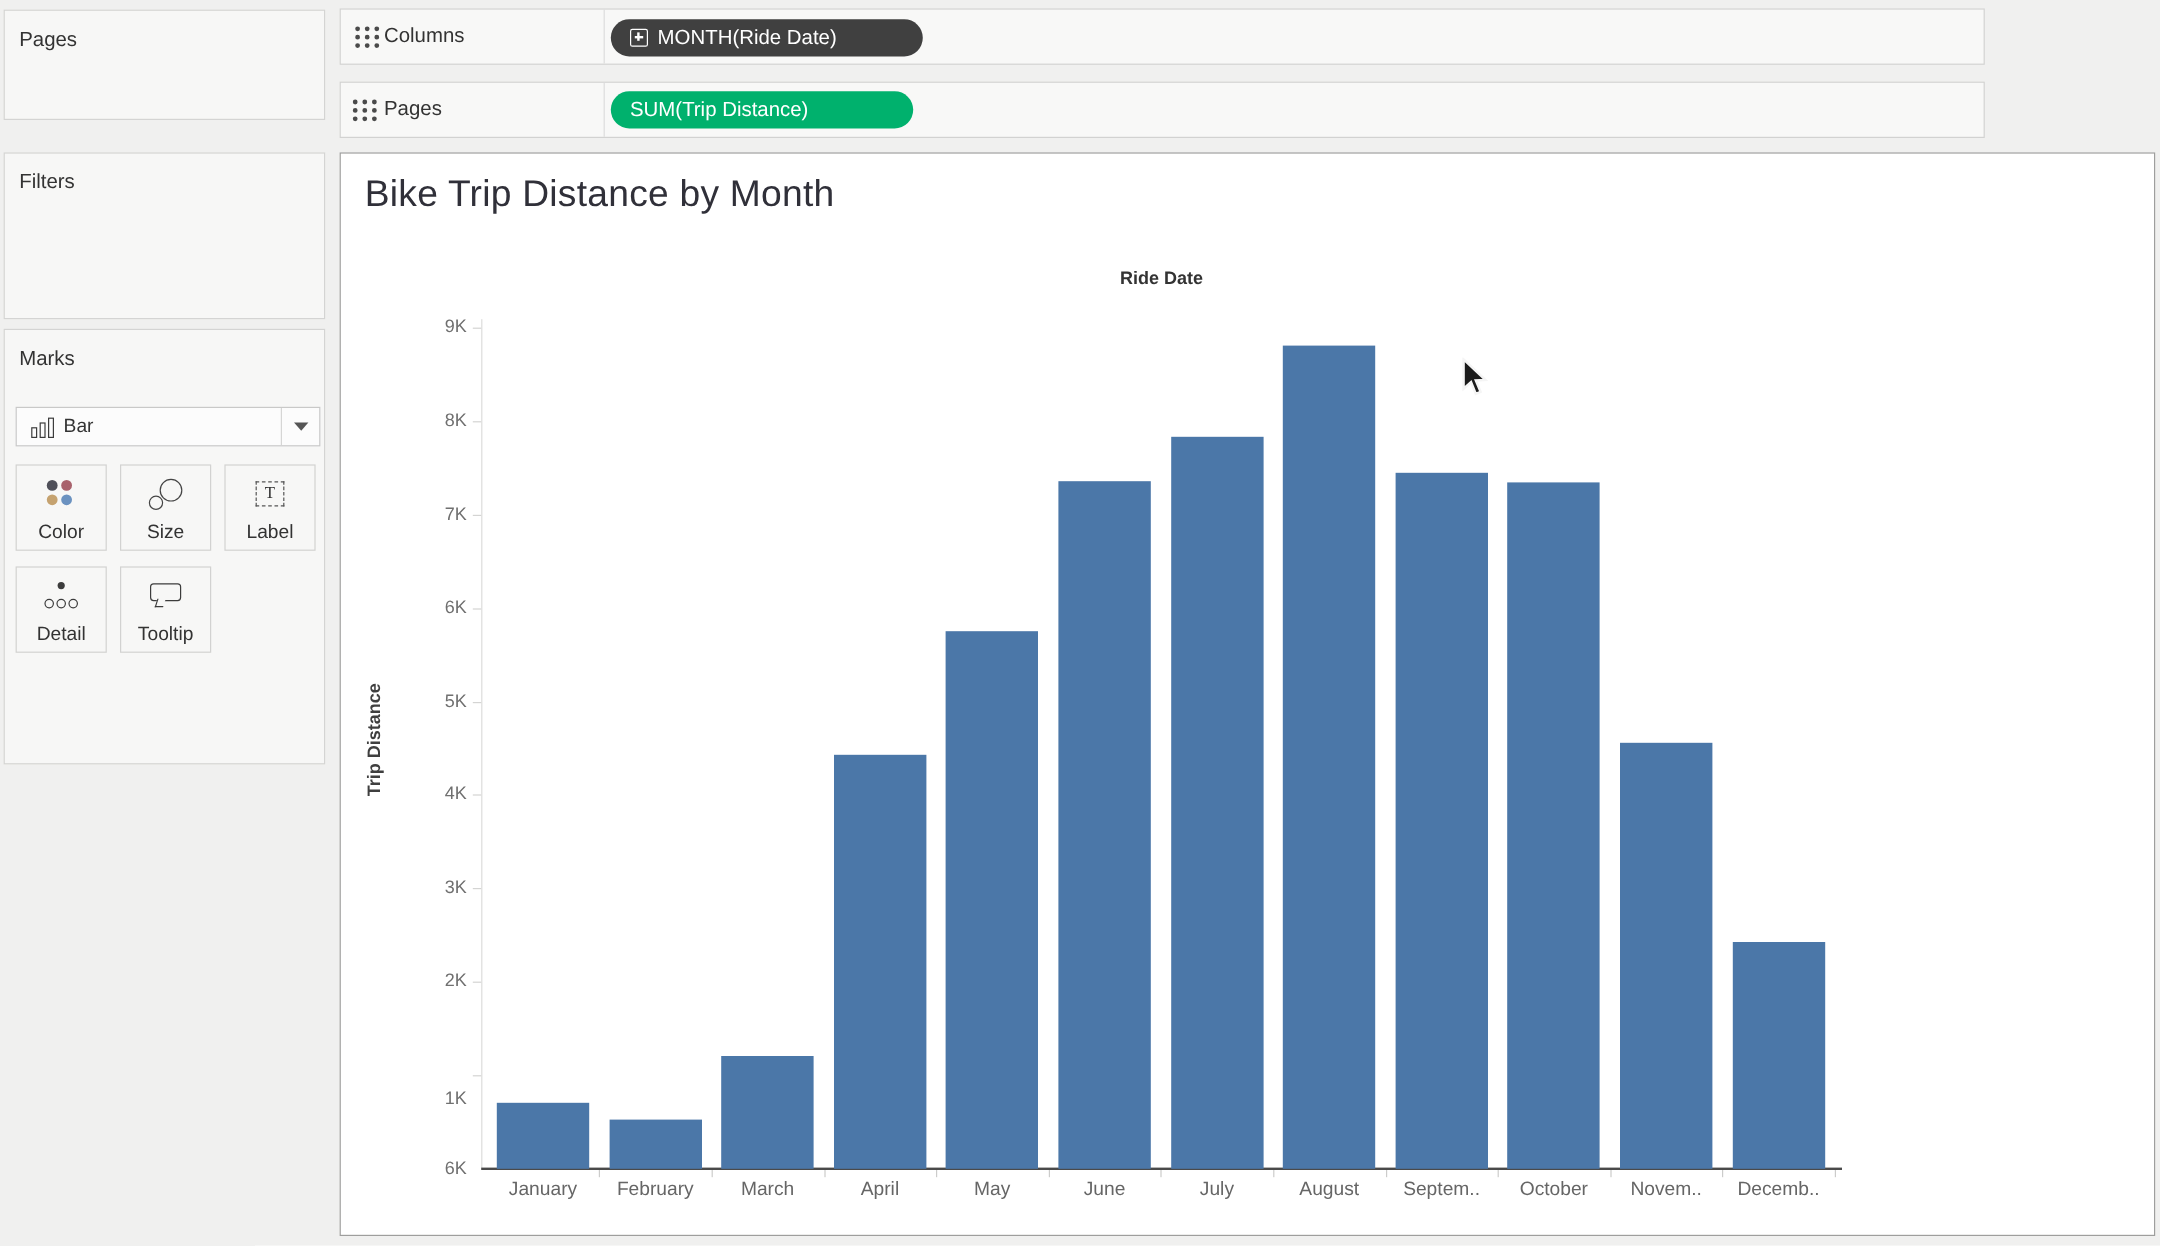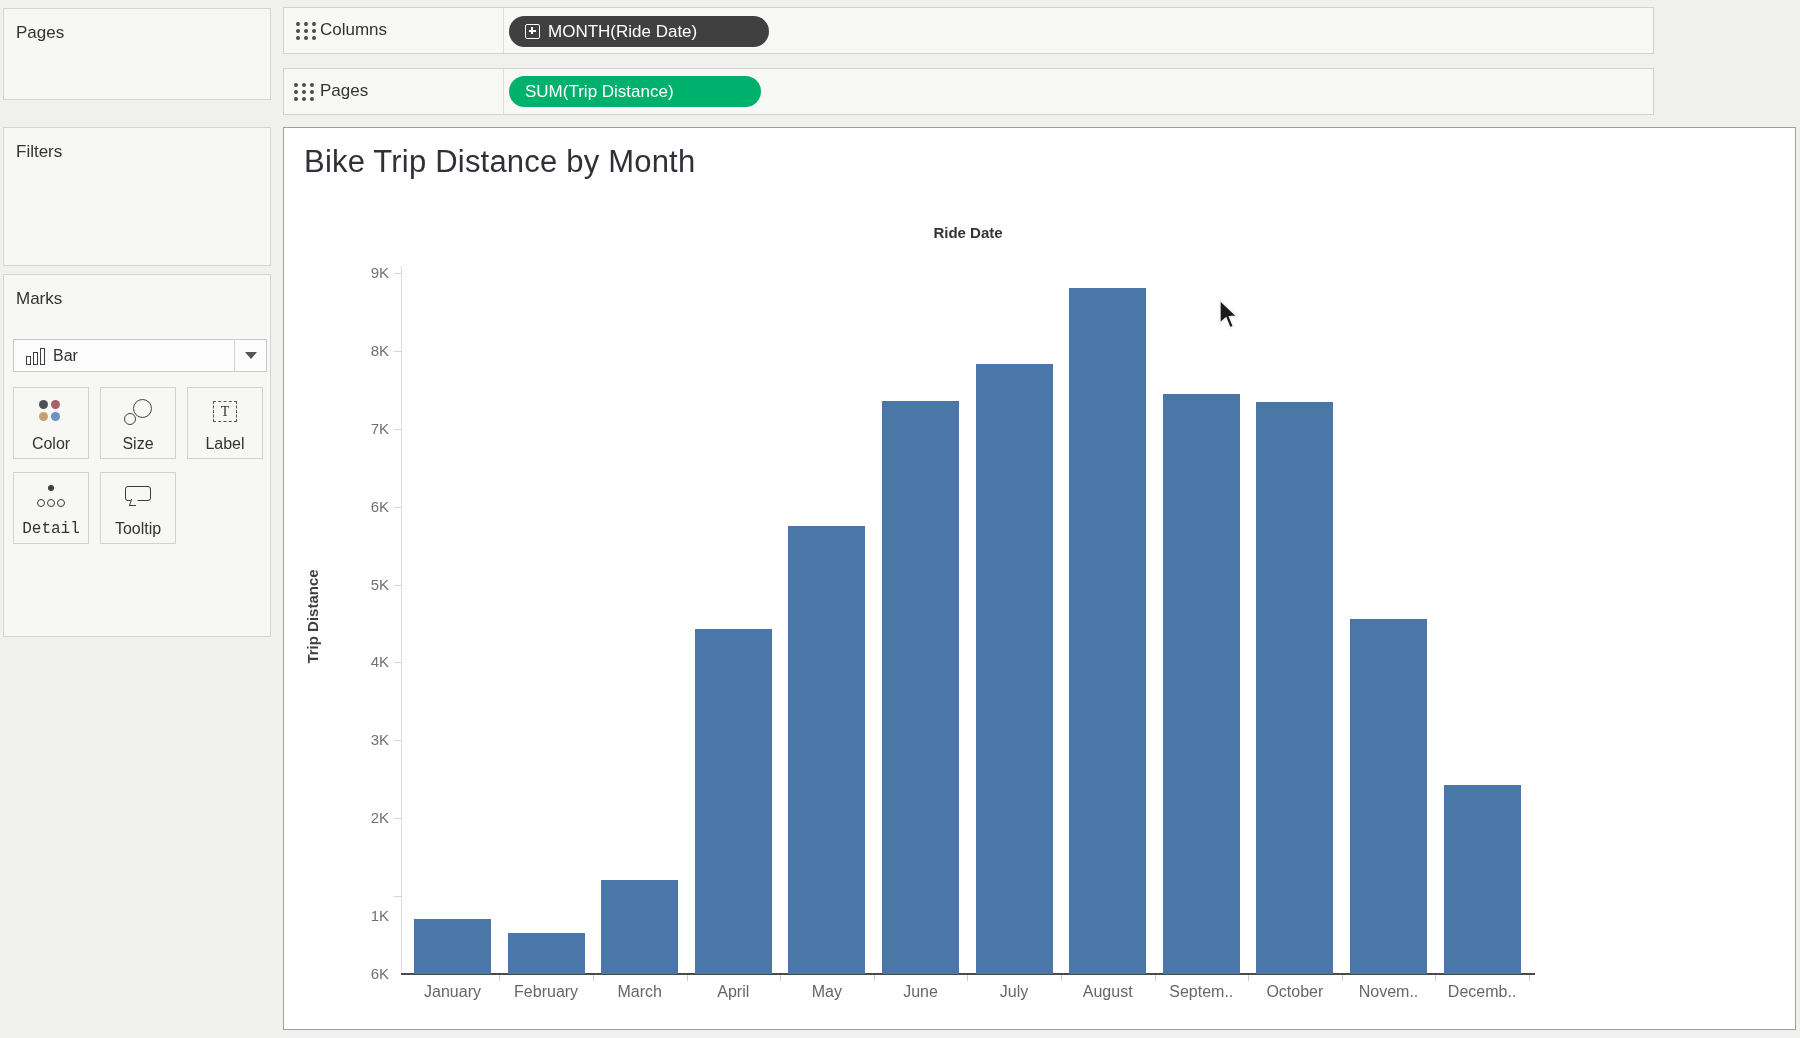--- a/index.html
+++ b/index.html
@@ -135,21 +135,21 @@
       <span class="btn-label">Size</span>
     </div>
 
     <div class="mark-btn" style="left:183px; top:112px;">
       <div class="btn-icon">
           <div class="label-icon">T</div>
         </div>
       <span class="btn-label">Label</span>
     </div>
 
-    <div class="mark-btn" style="left:9px; top:197px;font-family:Liberation Mono, monospace;">
+    <div class="mark-btn" style="left:9px; top:197px;">
       <div class="btn-icon">
           <div class="detail-icon">
         <span class="dot"></span>
         <span class="ring" style="left:0;"></span>
             <span class="ring" style="left:10px;"></span>
             <span class="ring" style="left:20px;"></span>
       </div>
         </div>
       <span class="btn-label">Detail</span>
     </div>

